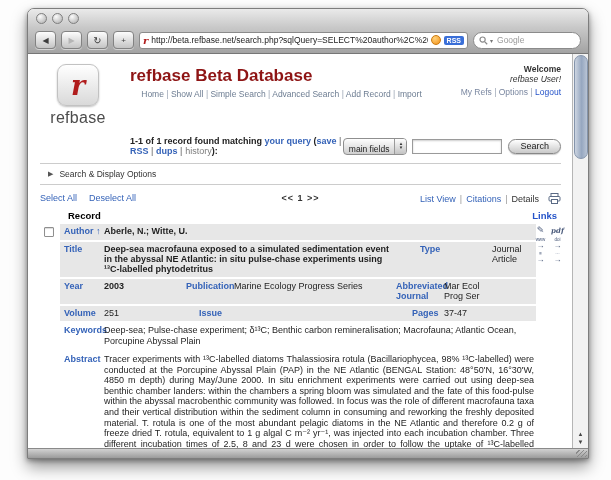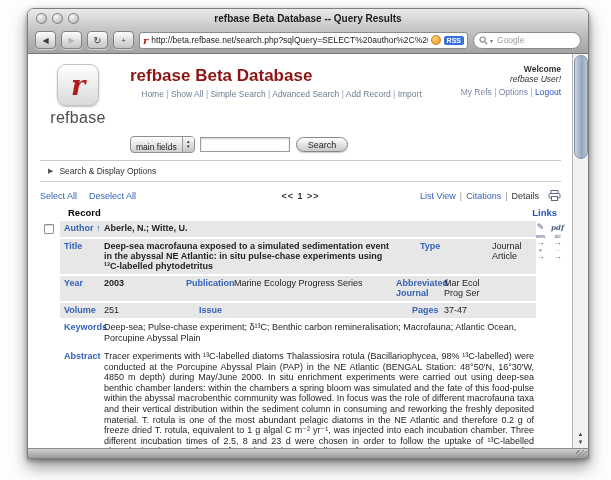--- a/index.html
+++ b/index.html
@@ -89,21 +89,21 @@
   .qinput{width:84px;height:13px;border:1px solid #9a9a9a;box-shadow:inset 0 1px 2px rgba(0,0,0,.2);
           margin-right:6px;font-size:9px;padding:0 2px;}
   .aquabtn{height:15px;border:1px solid #878787;border-radius:8px;padding:0 11px;font-size:9px;color:#222;
            background:linear-gradient(#ffffff,#c9c9c9);box-shadow:0 1px 1px rgba(0,0,0,.2);}
 
   .hr{border-top:1px solid #cccccc;margin:0 12px;}
   .options-row{display:flex;align-items:center;gap:6px;margin:5px 12px;padding-left:8px;font-size:8.5px;color:#333;}
   .tri{font-size:7px;color:#555;}
 
   
-  .results-bar{display:flex;align-items:center;margin:8px 12px 6px 12px;font-size:9px;}
+  .results-bar{display:flex;align-items:flex-start;margin:8px 12px 6px 12px;font-size:9px;}
   .rb-left{flex:1;display:flex;gap:12px;}
   .rb-center{flex:0 0 auto;color:#333;font-weight:600;letter-spacing:1px;}
   .rb-right{flex:1;display:flex;justify-content:flex-end;align-items:center;gap:4px;color:#333;}
   .pipe{color:#999;}
 
   
   .tbl-head{display:flex;justify-content:space-between;margin:4px 16px 3px 40px;font-size:9.5px;font-weight:bold;}
   .tbl-head .links-h{color:var(--strong_link_blue,#2453c9);}
   .rec-table{position:relative;margin:0 6px 0 10px;font-size:9px;color:#1e1e1e;}
   .row{display:grid;grid-template-columns:22px 44px 432px 1fr;margin-bottom:2px;}
@@ -133,21 +133,20 @@
 <body>
 
 <div class="window">
 
   <div class="titlebar">
     <div class="lights">
       <span class="light"></span>
       <span class="light"></span>
       <span class="light"></span>
     </div>
-    <span class="title-text">refbase Beta Database -- Query Results</span>
   </div>
 
   <div class="toolbar">
     <span class="tbtn">◀</span>
     <span class="tbtn disabled">▶</span>
     <span class="tbtn reload">↻</span>
     <span class="tbtn">+</span>
     <div class="urlfield">
       <span class="favicon">r</span>
       <span class="urltext">http://beta.refbase.net/search.php?sqlQuery=SELECT%20author%2C%20title%2C%20type%2C%20y</span>
@@ -188,20 +187,31 @@
           <div class="username">refbase User!</div>
           <div class="userlinks">
             <span class="lnk" style="color:#7a87a0">My Refs</span>
             <span class="lnk" style="color:#7a87a0">Options</span>
             <span class="logout">Logout</span>
           </div>
         </div>
       </div>
 
       <div class="status-row">
+        <div class="status-left">
+          <span class="plain">1-1 of 1 record found matching</span>
+          <span class="lnk">your query</span>
+          <span class="plain">(</span><span class="lnk">save</span>
+          <span class="pipe">|</span>
+          <span class="lnk">RSS</span>
+          <span class="pipe">|</span>
+          <span class="lnk">dups</span>
+          <span class="pipe">|</span>
+          <span class="graylnk">history</span><span class="plain">):</span>
+        </div>
         <div class="popup">
           <span>main fields</span>
           <span class="arrows">
               <span>▲</span>
               <span>▼</span>
             </span>
         </div>
         <input class="qinput" style="">
         <button class="aquabtn">Search</button>
       </div>

